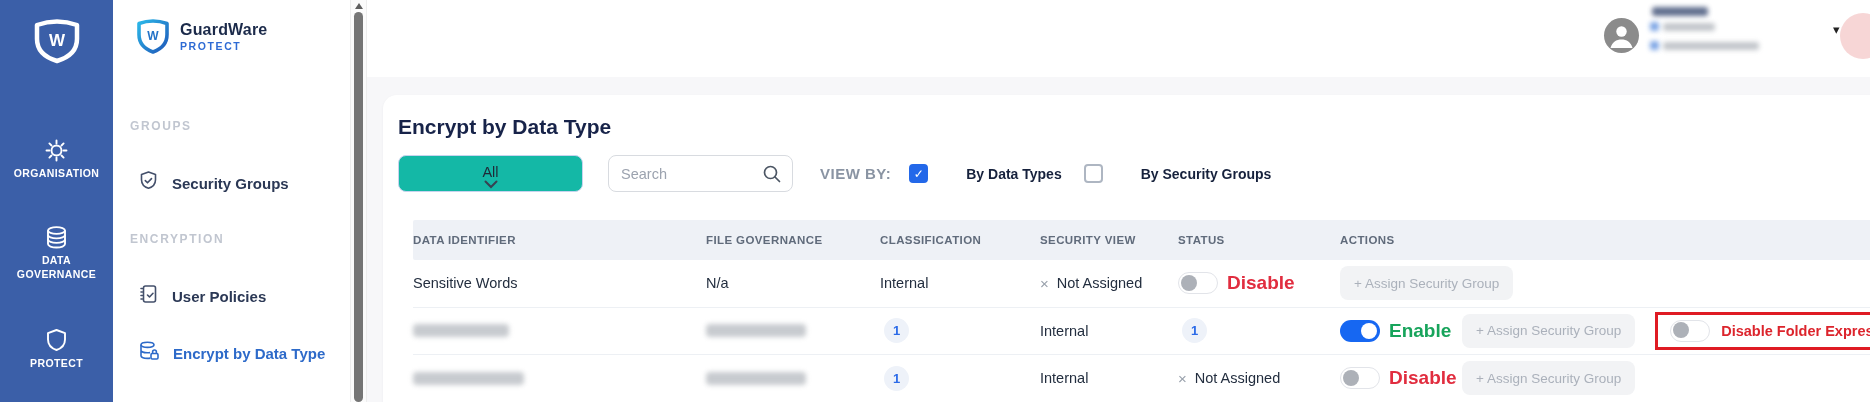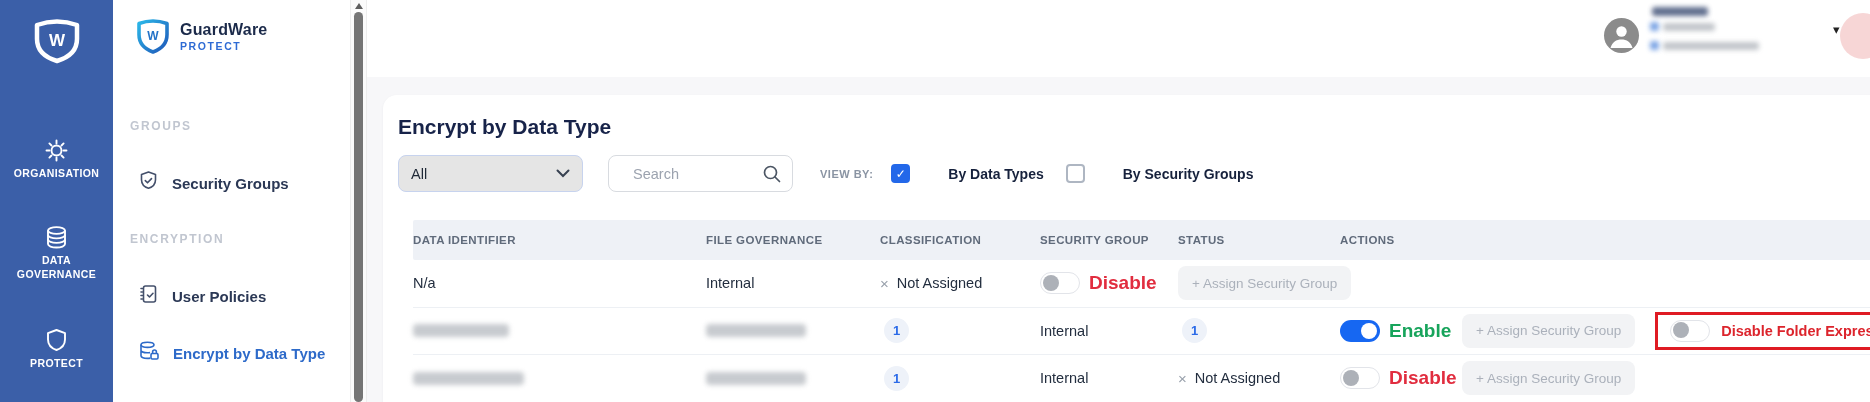--- a/index.html
+++ b/index.html
@@ -48,30 +48,30 @@
   .pink-blob { position:absolute; right:-16px; top:13px; width:46px; height:46px; border-radius:50%;
     background:#F7D6D6; }
 
   
   .card { position:absolute; left:16px; top:95px; width:1520px; height:330px; background:#fff;
     border-radius:14px; box-shadow:0 1px 3px rgba(20,30,60,.05); }
   .page-title { position:absolute; left:15px; top:20px; font-size:21px; font-weight:700; color:#172349; }
 
   .filter-row { position:absolute; left:15px; top:60px; height:37px; width:1490px; }
   .dd { position:absolute; left:0; top:0; width:185px; height:37px; border:1px solid #C7D3EE;
-    border-radius:8px; display:flex; align-items:center; padding:0 12px; cursor:pointer; background:#e5e5e5; }
+    border-radius:8px; display:flex; align-items:center; padding:8px 12px; cursor:pointer; background:#14b8a6;flex-direction:column; }
   .dd .val { font-size:14.5px; color:#1F2937; flex:1; }
   .search { position:absolute; left:210px; top:0; width:185px; height:37px; border:1px solid #D8DBE0;
     border-radius:8px; background:#fff; }
   .search input { position:absolute; left:12px; top:0; width:135px; height:35px; border:0; outline:0;
-    font-size:14.5px; color:#1F2937; font-family:inherit; background:transparent;margin-left:12px; }
+    font-size:14.5px; color:#1F2937; font-family:inherit; background:transparent; }
   .search input::placeholder { color:#9CA3AF; }
   .search .mag { position:absolute; right:10px; top:8px; }
   .viewby { position:absolute; left:422px; top:0; height:37px; display:flex; align-items:center; gap:18px; }
-  .viewby .vlabel { font-size:11px; font-weight:700; color:#8A94A3; letter-spacing:.5px; }
+  .viewby .vlabel { font-size:15px; font-weight:700; color:#8A94A3; letter-spacing:.5px; }
   .vopt { display:flex; align-items:center; gap:9px; cursor:pointer; }
   .vopt .cb { width:19px; height:19px; border-radius:4px; border:2px solid #AEB6C2; background:#fff;
     display:flex; align-items:center; justify-content:center; font-size:12px; color:#fff; }
   .vopt .cb.checked { background:#2368E9; border-color:#2368E9; }
   .vopt .olabel { font-size:14px; font-weight:600; color:#16213C;margin-left:29px; }
 
   
   .tbl { position:absolute; left:30px; top:125px; right:0; }
   .trow { display:grid; grid-template-columns:293px 174px 160px 138px 162px 122px 1fr;
     align-items:center; }
@@ -252,26 +252,29 @@
             </span>
           </span>
       </div>
     </div>
 
     <div class="tbl">
       <div class="trow thead" id="thead">
           <div class="hc">DATA IDENTIFIER</div>
           <div class="hc">FILE GOVERNANCE</div>
           <div class="hc">CLASSIFICATION</div>
-          <div class="hc">SECURITY GROUP</div>
+          <div class="hc">SECURITY VIEW</div>
           <div class="hc">STATUS</div>
           <div class="hc">ACTIONS</div>
         </div>
       <div id="tbody">
           <div class="trow tr">
+            <div class="cell">
+              <span>Sensitive Words</span>
+            </div>
             <div class="cell">
               <span>N/a</span>
             </div>
             <div class="cell">
               <span>Internal</span>
             </div>
             <div class="cell">
               <span class="na-x">×</span>
               <span>Not Assigned</span>
             </div>

